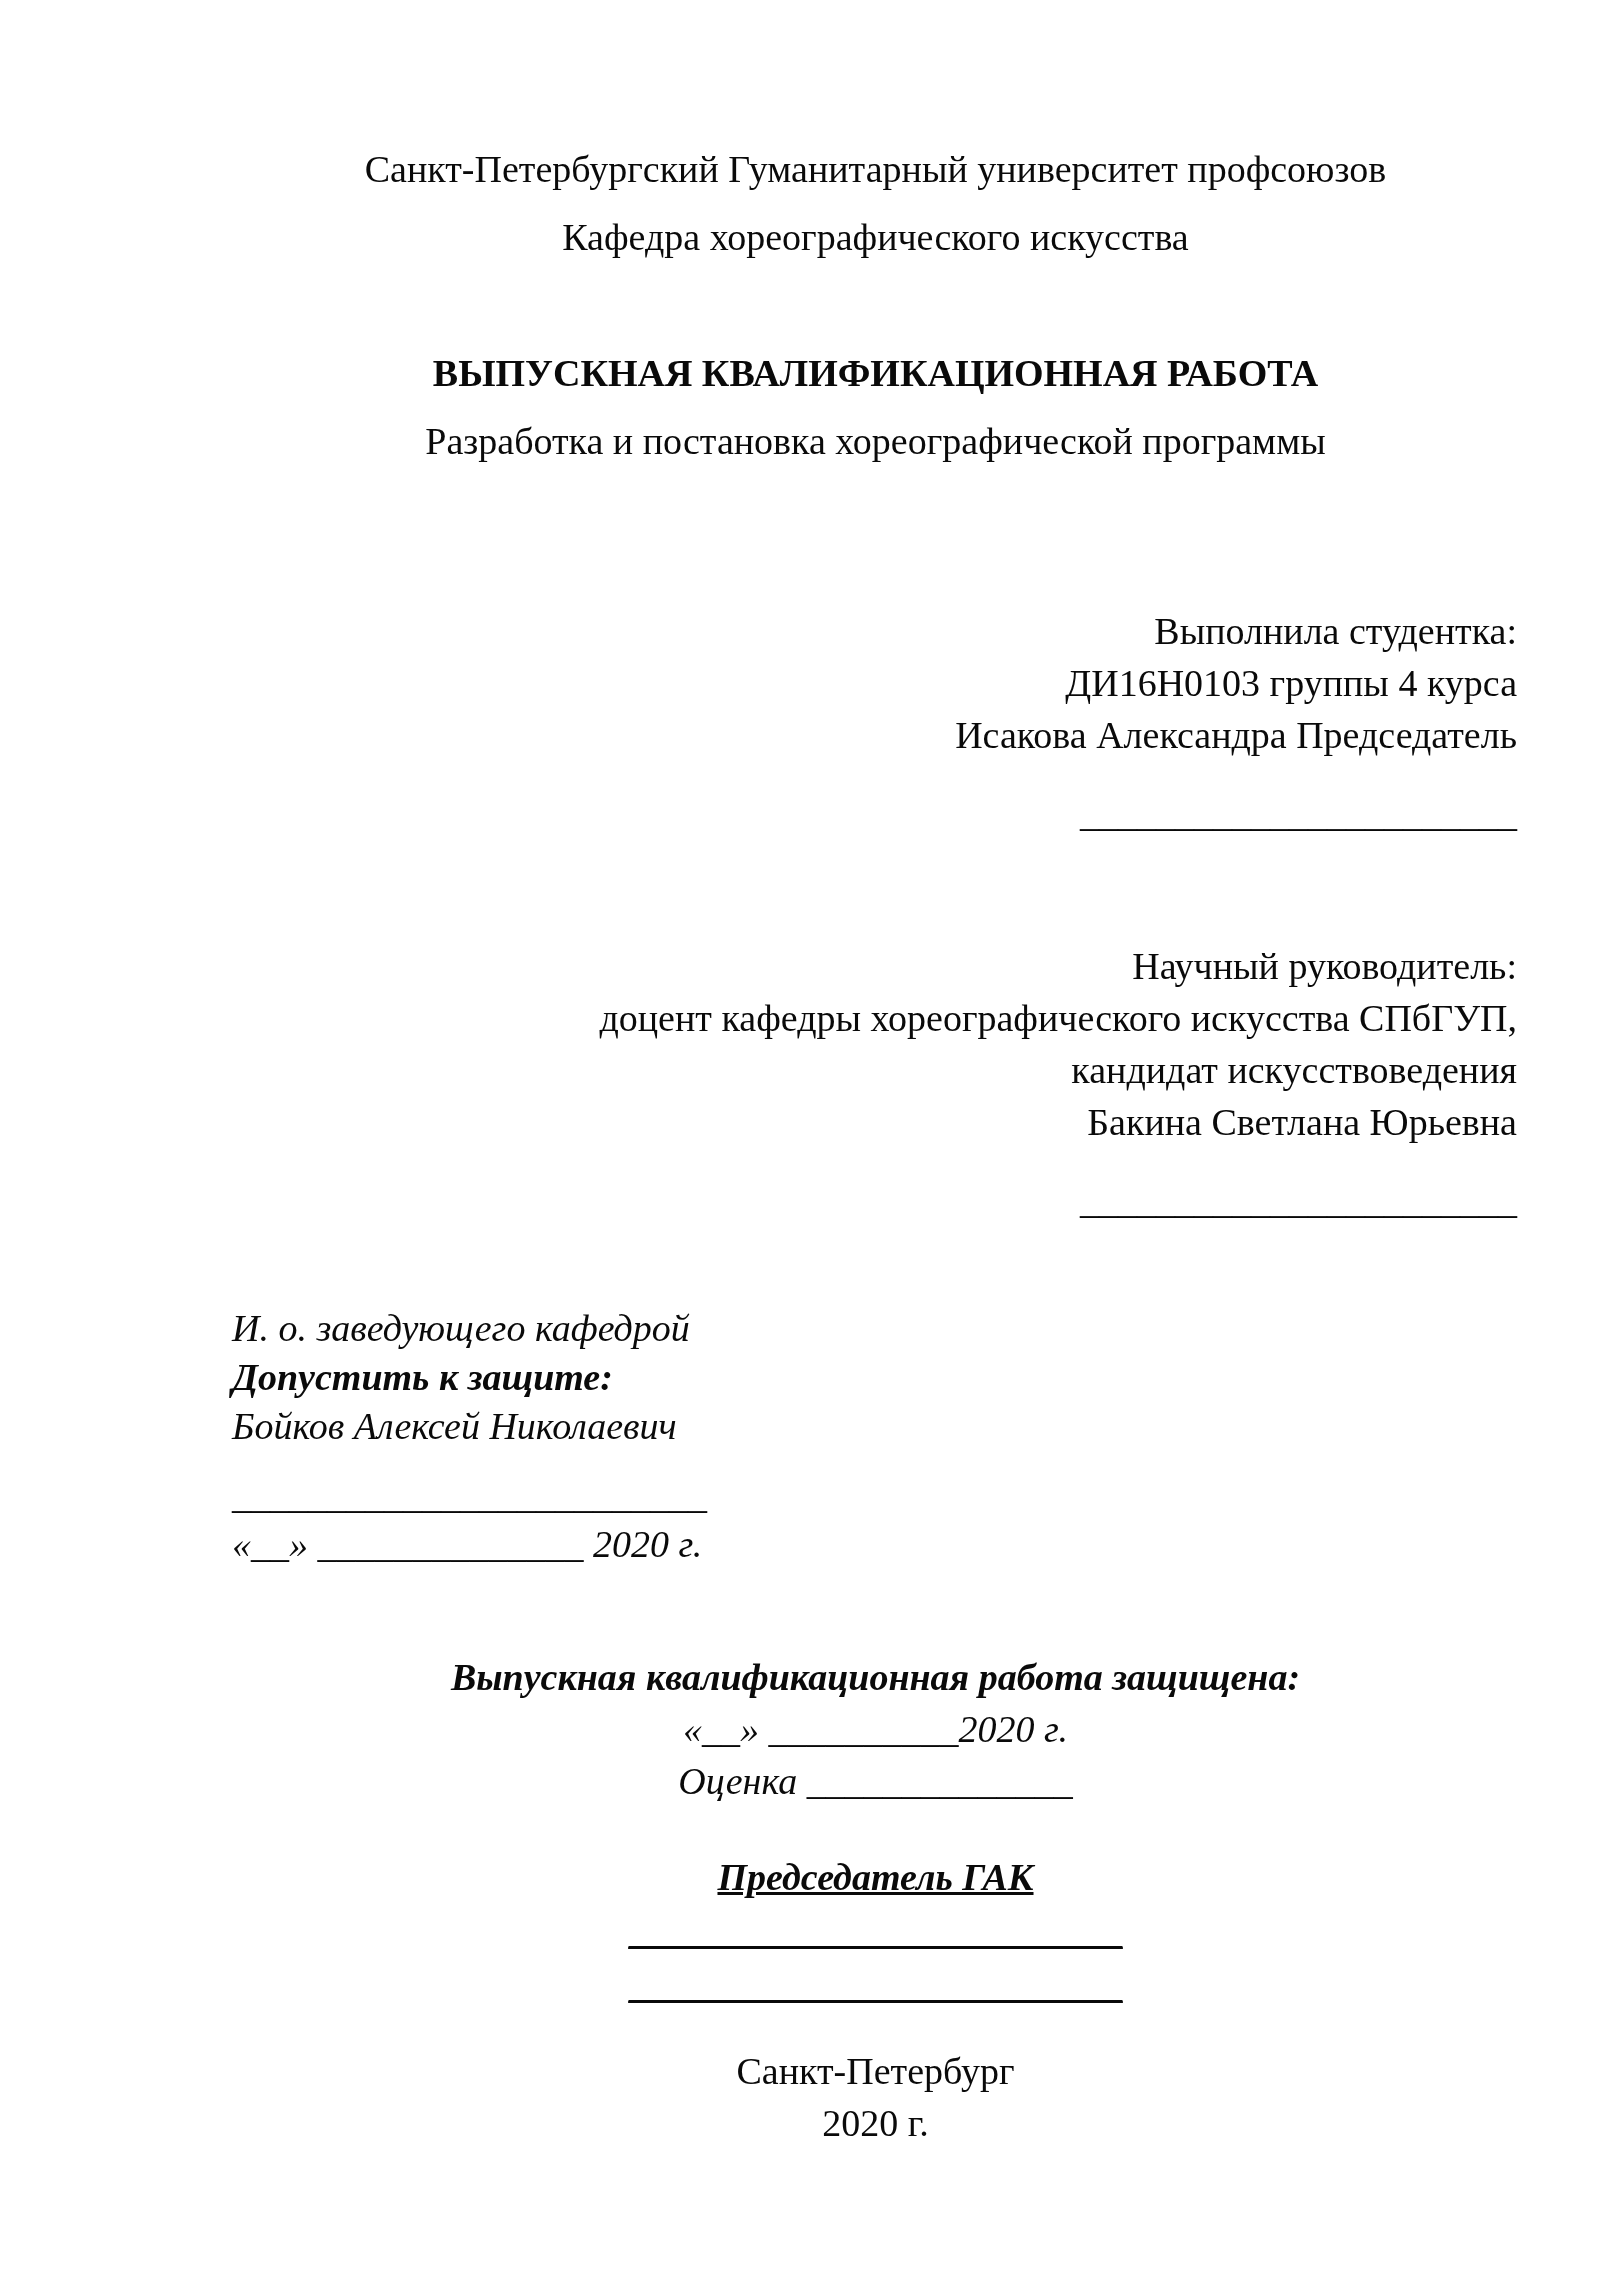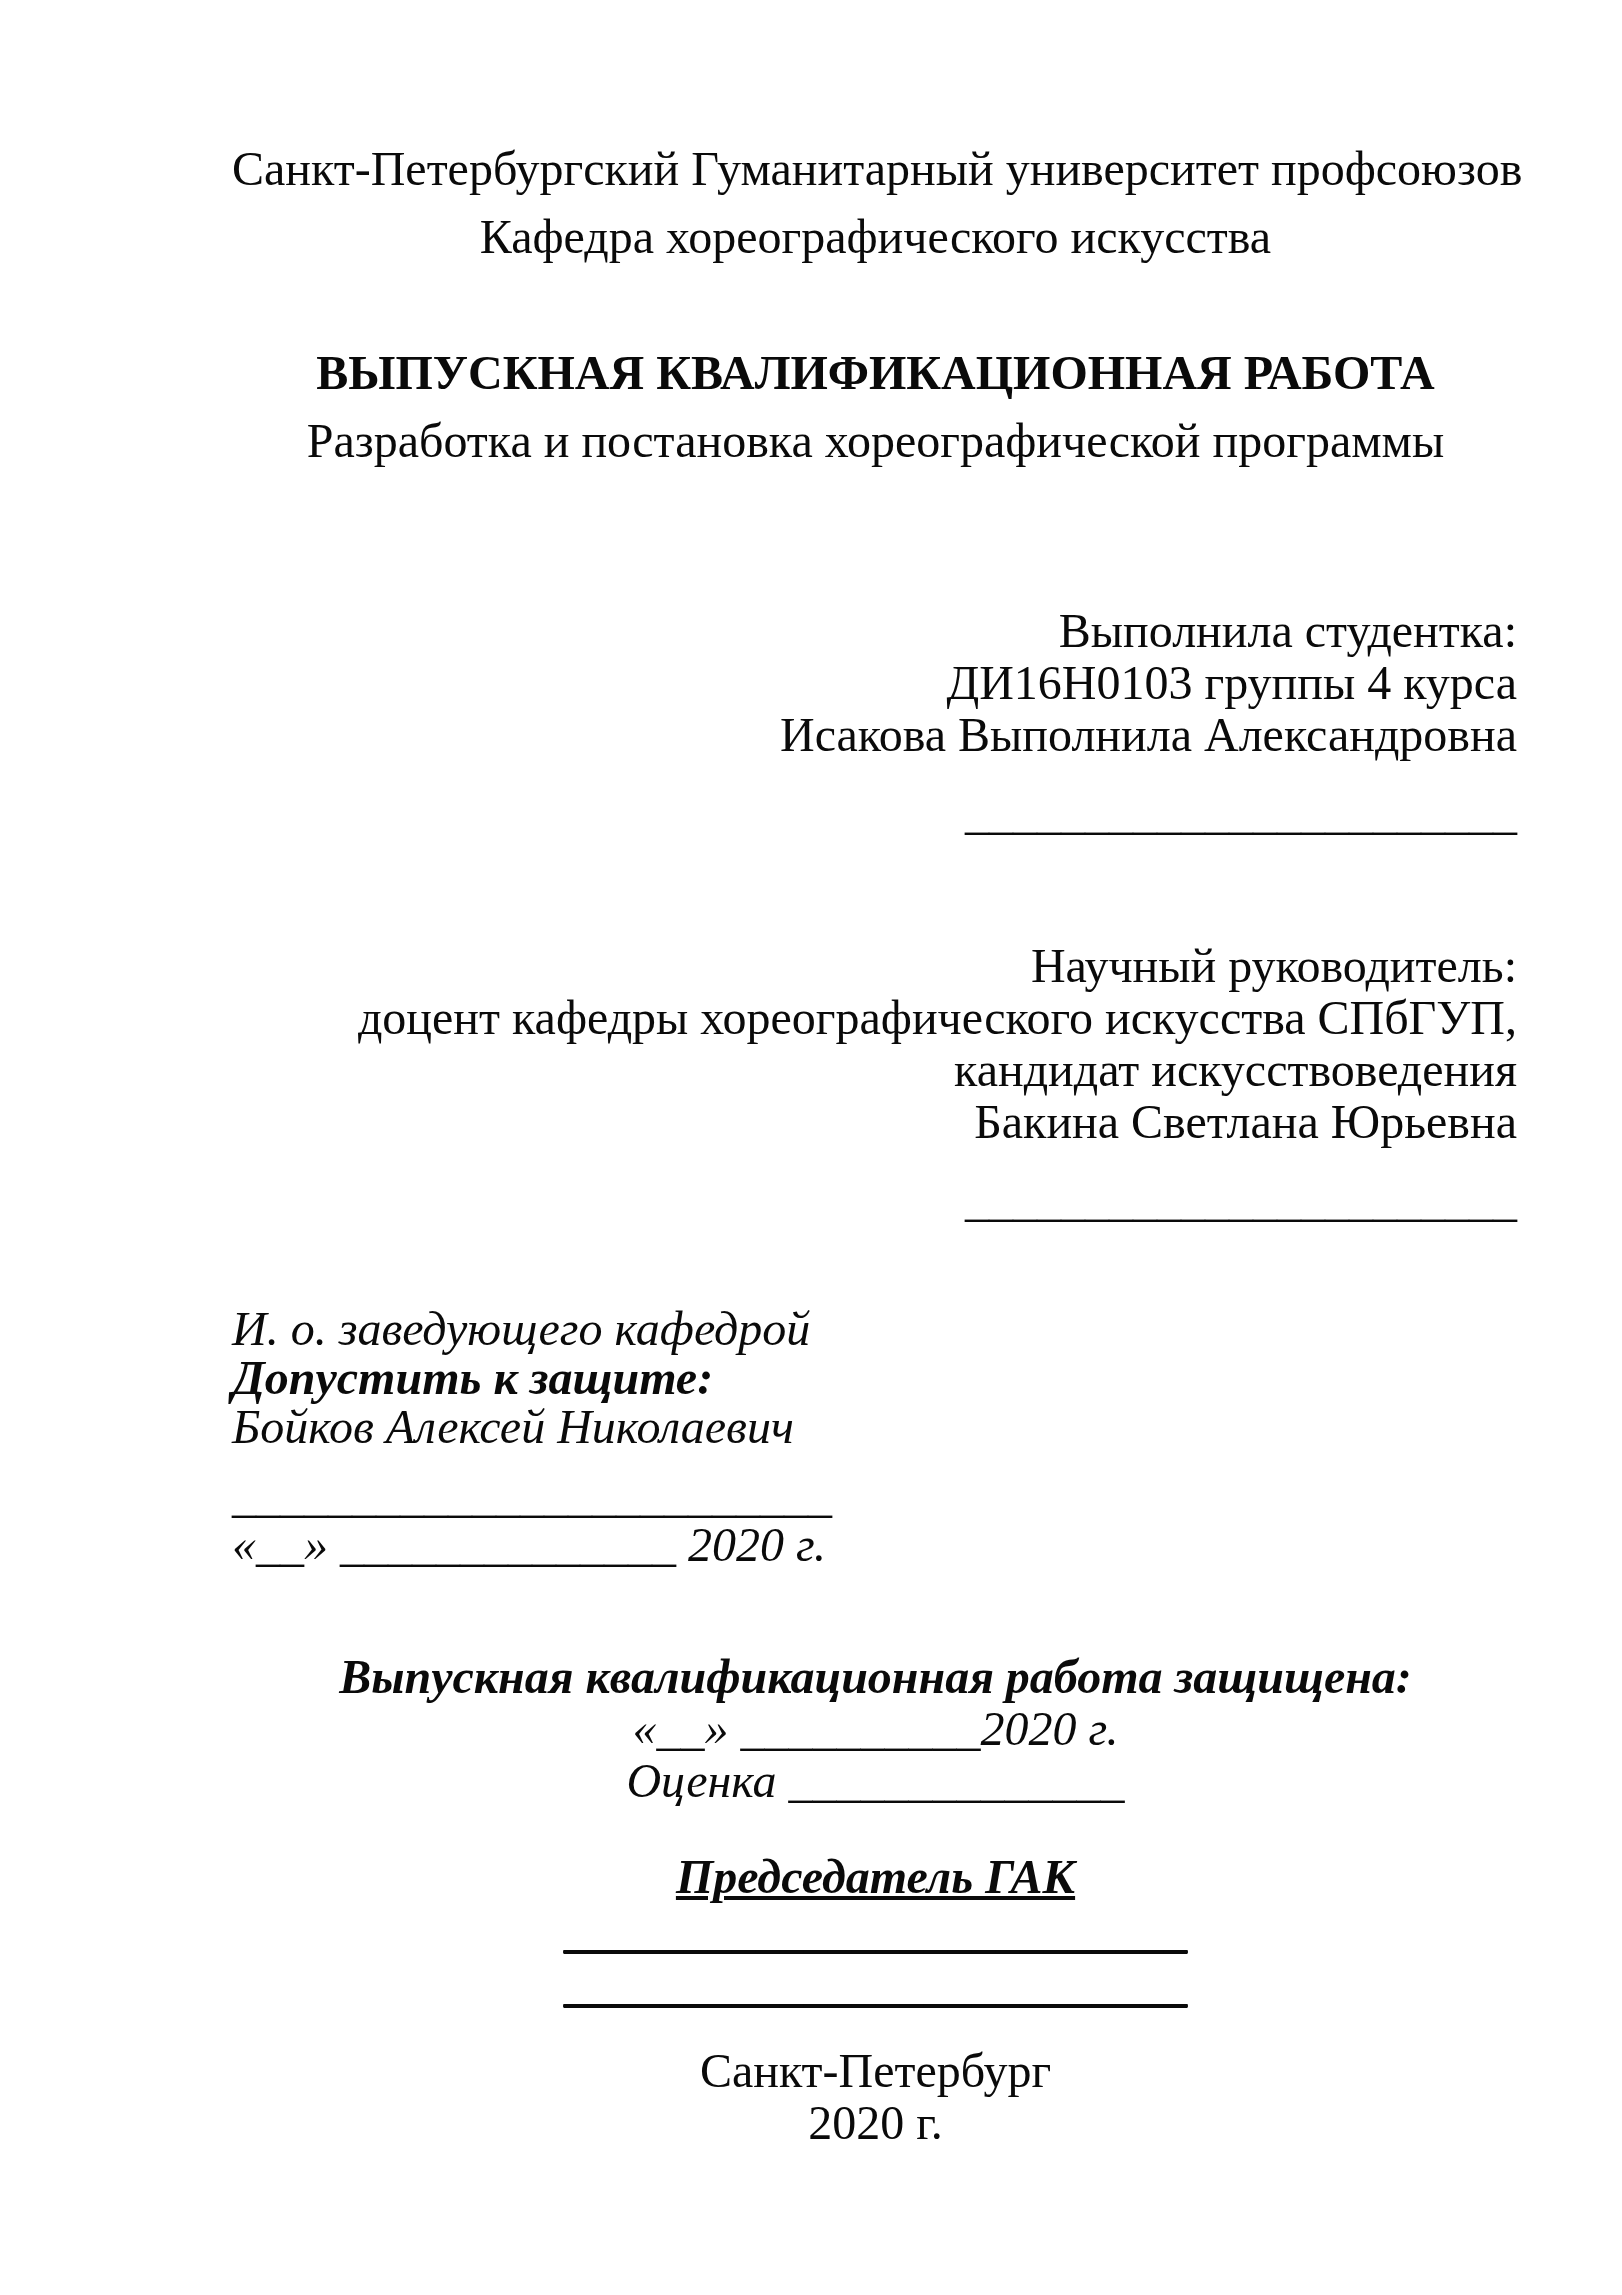--- a/index.html
+++ b/index.html
@@ -7,21 +7,21 @@
     padding: 0;
     background: #ffffff;
   }
   .page {
     position: relative;
     width: 1623px;
     height: 2295px;
     background: #ffffff;
     color: #0a0a0a;
     font-family: "Liberation Serif", "DejaVu Serif", serif;
-    font-size: 48px;
+    font-size: 38px;
     overflow: hidden;
   }
   .block {
     position: absolute;
     left: 232px;
     right: 104px;
   }
   .center { text-align: center; }
   .right-align {
     left: auto;
@@ -50,21 +50,21 @@
   </div>
 
   <div class="block center lh-big" style="top:339px;">
     <div class="line bold">ВЫПУСКНАЯ КВАЛИФИКАЦИОННАЯ РАБОТА</div>
     <div class="line">Разработка и постановка хореографической программы</div>
   </div>
 
   <div class="block right-align lh-mid" style="top:605px;">
     <div class="line">Выполнила студентка:</div>
     <div class="line">ДИ16Н0103 группы 4 курса</div>
-    <div class="line">Исакова Выполнила Александровна</div>
+    <div class="line">Исакова Александра Председатель</div>
     <div class="line sig-gap">_______________________</div>
   </div>
 
   <div class="block right-align lh-mid" style="top:940px;">
     <div class="line">Научный руководитель:</div>
     <div class="line">доцент кафедры хореографического искусства СПбГУП,</div>
     <div class="line">кандидат искусствоведения</div>
     <div class="line">Бакина Светлана Юрьевна</div>
     <div class="line sig-gap">_______________________</div>
   </div>

